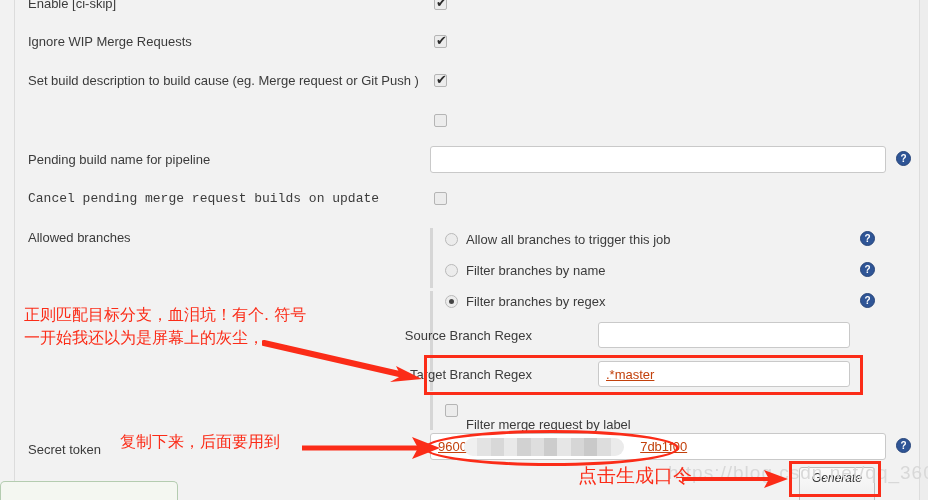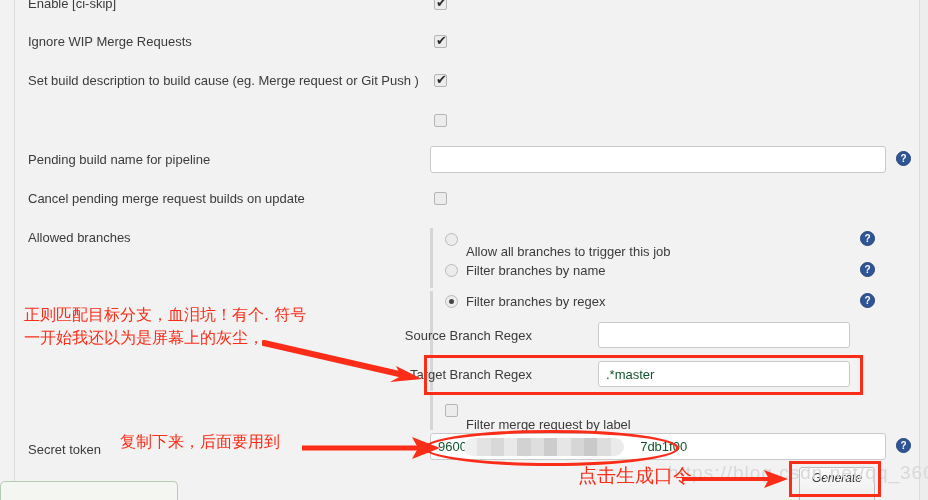--- a/index.html
+++ b/index.html
@@ -75,24 +75,25 @@
     text-align: center;
   }
   .txtfield {
     position: absolute;
     box-sizing: border-box;
     background: #ffffff;
     border: 1px solid #c9c9c9;
     border-radius: 3px;
     font-family: "Liberation Sans", sans-serif;
     font-size: 13px;
-    color: #14532d;
+    color: #c2410c;
     padding: 0 7px;
     line-height: 24px;
     outline: none;
+    text-decoration: underline;
   }
   .helpicon {
     position: absolute;
     width: 15px; height: 15px;
     border-radius: 50%;
     background: #2f5596;
     border: 1px solid #27457a;
     box-sizing: border-box;
     color: #ffffff;
     font-size: 10px;
@@ -222,31 +223,31 @@
 
   <div class="row-label" style="left:28px; top:73px;">Set build description to build cause (eg. Merge request or Git Push )</div>
   <div class="chk checked" style="left:434px; top:74px;"></div>
 
   <div class="chk" style="left:434px; top:114px;"></div>
 
   <div class="row-label" style="left:28px; top:152px;">Pending build name for pipeline</div>
   <input class="txtfield" type="text" style="left: 430px; top: 146px; width: 456px; height: 27px;" value="" placeholder="">
   <div class="helpicon" style="left:896px; top:151px;">?</div>
 
-  <div class="row-label" style="left:28px; top:191px;">Cancel pending merge request builds on update</div>
+  <div class="row-label" style="left:28px; top:191px;font-family:Liberation Mono, monospace;">Cancel pending merge request builds on update</div>
   <div class="chk" style="left:434px; top:192px;"></div>
 
   <div class="row-label" style="left:28px; top:230px;">Allowed branches</div>
 
   <div class="radio-rule" style="top:228px; height:60px;"></div>
   <div class="radio-rule" style="top:291px; height:100px;"></div>
   <div class="radio-rule" style="top:394px; height:36px;"></div>
 
   <div class="radio" style="left:445px; top:233px;"></div>
-  <div class="radio-label" style="left:466px; top:232px;margin-top:12px;">Allow all branches to trigger this job</div>
+  <div class="radio-label" style="left:466px; top:232px;">Allow all branches to trigger this job</div>
   <div class="helpicon" style="left:860px; top:231px;">?</div>
 
   <div class="radio" style="left:445px; top:264px;"></div>
   <div class="radio-label" style="left:466px; top:263px;">Filter branches by name</div>
   <div class="helpicon" style="left:860px; top:262px;">?</div>
 
   <div class="radio on" style="left:445px; top:295px;"></div>
   <div class="radio-label" style="left:466px; top:294px;">Filter branches by regex</div>
   <div class="helpicon" style="left:860px; top:293px;">?</div>
 

